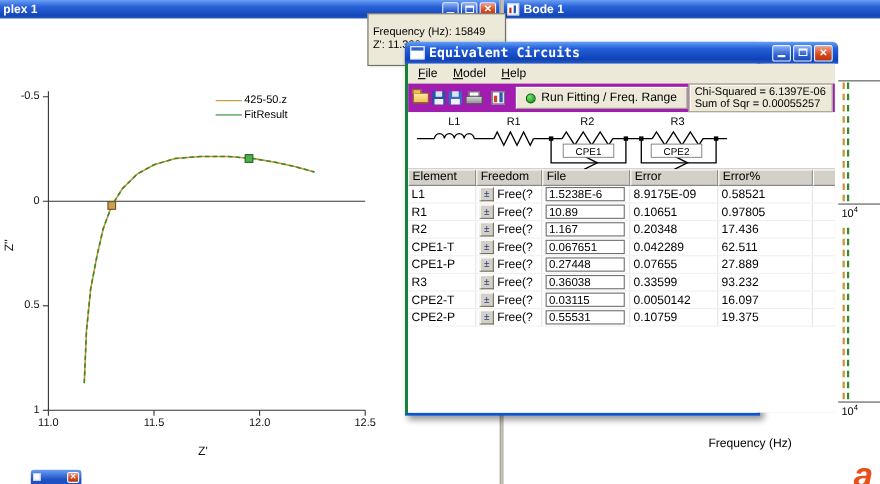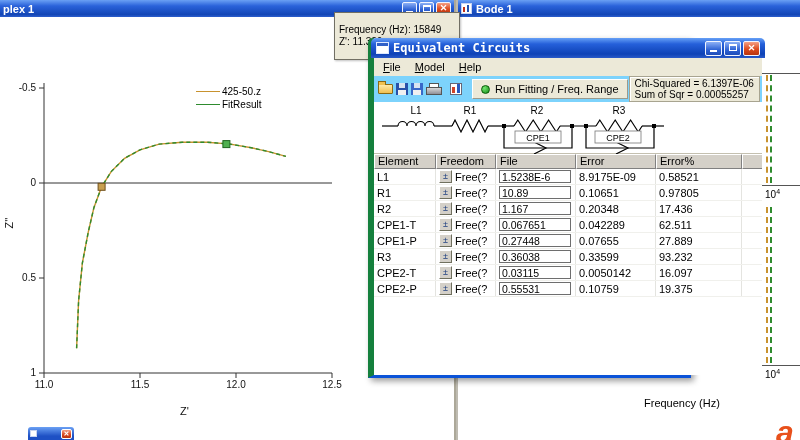--- a/index.html
+++ b/index.html
@@ -47,36 +47,36 @@
   .bode-frag{position:absolute}
   .frag-line{border-top:1px solid #555;width:38px;left:304px}
   .frag-dash-g{border-left:2px dashed #2E8B2E;width:0;left:312px}
   .frag-dash-o{border-left:2px dashed #C8922E;width:0;left:308px}
   .frag-ticklabel{left:307px;font-size:10px}
   .frag-ticklabel sup{font-size:7px}
   .bode-xlabel{left:186px;top:380px;font-size:11px}
 
   
   .dialog{position:absolute;left:368px;top:38px;width:323px;height:340px;z-index:50;
-    border-left:6px solid #15803d;border-right:3px solid #0B53D8;border-bottom:3px solid #0B53D8;
+    border-left:3px solid #15803d;border-right:3px solid #0B53D8;border-bottom:3px solid #0B53D8;
     border-radius:5px 5px 0 0;box-shadow:3px 3px 6px rgba(0,0,0,.4);background:#ECE9D8}
   .dlg-titlebar{position:absolute;left:-3px;top:0;width:394px;height:20px;border-radius:5px 5px 0 0;
     background:linear-gradient(180deg,#66A0F6 0%,#2560DA 30%,#0E42B6 80%,#2A5AC8 100%);
     display:flex;align-items:center;gap:4px;padding:0 5px;color:#fff}
   .dlg-title{font-family:"DejaVu Sans Mono",monospace;font-weight:bold;font-size:12px;letter-spacing:0}
   .dlg-icon{width:13px;height:12px;background:#fff;border:1px solid #DCE8FF;position:relative;flex:0 0 auto}
   .dlg-icon::before{content:"";position:absolute;left:0;top:0;right:0;height:3px;background:#3060C8}
   .dlg-cap .cap-btn{width:17px;height:15px}
   .dlg-client{position:absolute;left:0;top:20px;width:388px;height:317px;background:#ECE9D8;overflow:hidden}
 
   .menubar{display:flex;height:18px;align-items:center;background:#ECE9D8;padding-left:2px}
   .menu-item{padding:1px 7px;font-size:11px;cursor:default}
   .menu-item::first-letter{text-decoration:underline}
 
-  .toolbar{display:flex;height:26px;align-items:center;background:#7dd3fc;padding:0 3px;gap:1px}
+  .toolbar{display:flex;height:26px;align-items:center;background:#a21caf;padding:0 3px;gap:1px}
   .tb-btn{width:22px;height:20px;display:flex;align-items:center;justify-content:center;border:1px solid transparent}
   .tb-sep{width:1px;height:17px;background:#B8B4A4;margin:0 3px}
   .i-folder{width:15px;height:10px;background:linear-gradient(180deg,#FFE9A8,#F0C050);border:1px solid #8A6914;border-radius:1px;position:relative}
   .i-folder::before{content:"";position:absolute;left:-1px;top:-4px;width:6px;height:3px;background:#F0C050;border:1px solid #8A6914;border-bottom:0}
   .i-floppy{width:12px;height:12px;background:#2850A8;position:relative}
   .i-floppy::before{content:"";position:absolute;left:3px;top:0;width:6px;height:5px;background:#D8E4F0}
   .i-floppy::after{content:"";position:absolute;left:2px;bottom:0;width:8px;height:5px;background:#F0F0F0}
   .i-floppy2{background:#3868C8}
   .i-printer{width:14px;height:12px;position:relative}
   .i-printer::before{content:"";position:absolute;left:3px;top:0;width:8px;height:4px;background:#fff;border:1px solid #555}

